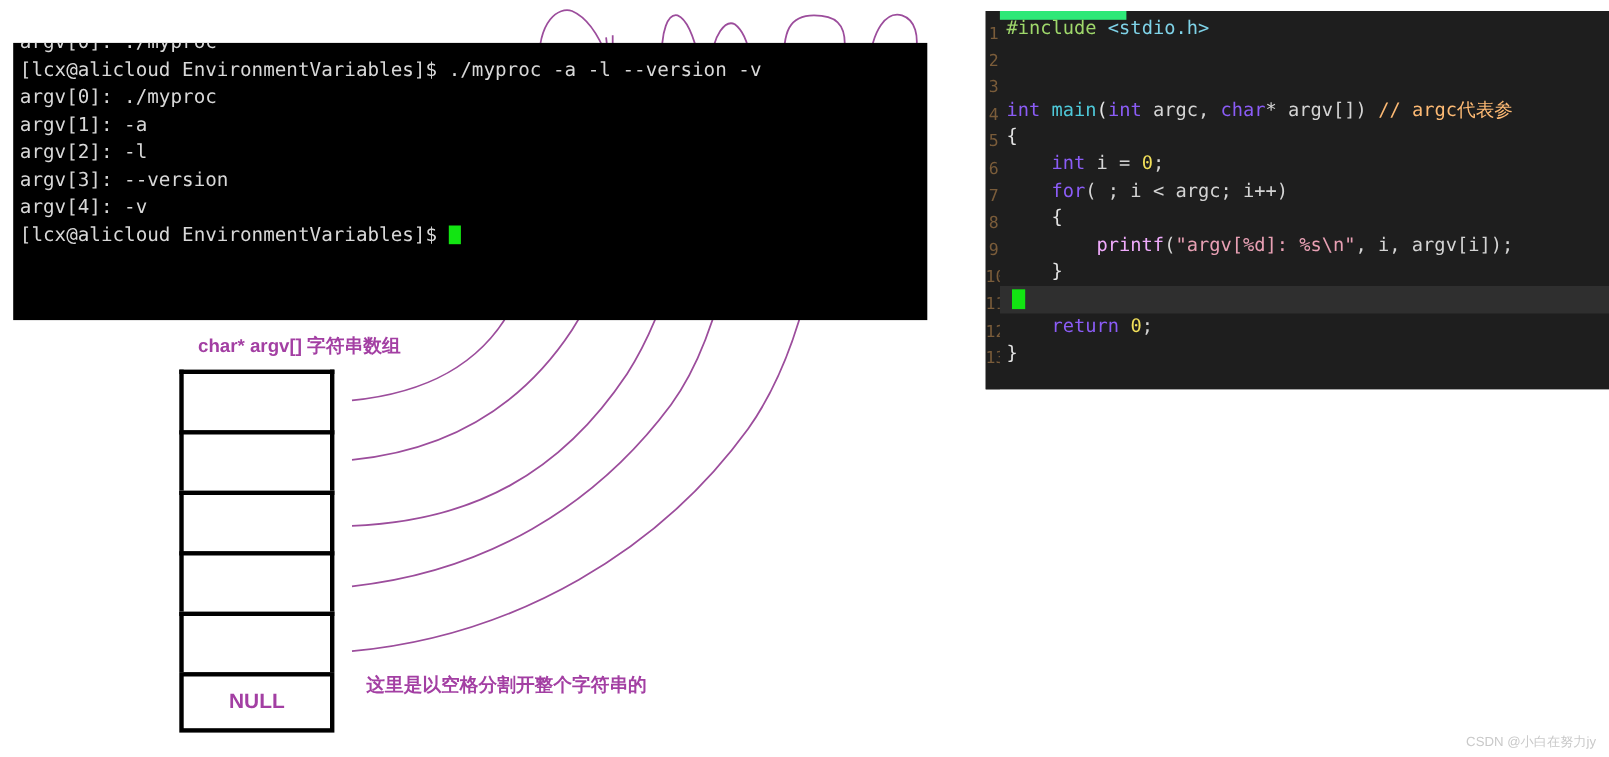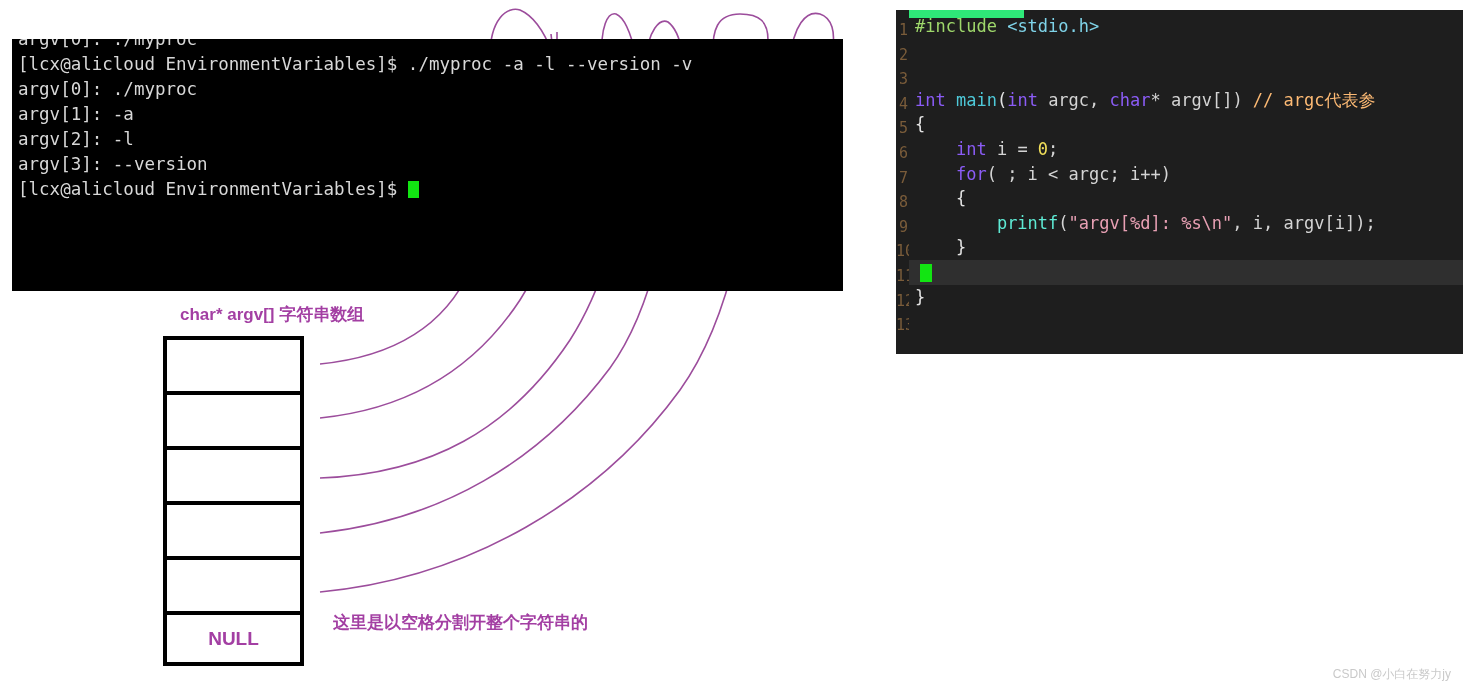--- a/index.html
+++ b/index.html
@@ -98,21 +98,21 @@
     margin-left: 5px;
   }
   .kw   { color: #8b5cf6; }
   .fn   { color: #4ec9d9; }
   .inc  { color: #9fd86b; }
   .hdr  { color: #7fd3e8; }
   .str  { color: #e8a0b4; }
   .num  { color: #f2e05a; }
   .cmt  { color: #fdba74; }
   .pl   { color: #d4d4d4; }
-  .call { color: #5eead4; }
+  .call { color: #f0abfc; }
   .brc  { color: #e3e3e3; }
 
   
   #argv-label {
     position: absolute;
     left: 180px; top: 303px;
     font-size: 17px;
     font-weight: bold;
     color: #a33fa3;
     white-space: nowrap;
@@ -200,20 +200,21 @@
   <path d="M320,592 C470,578 600,500 680,390 C740,306 756,168 758,62"></path>
 </svg>
 
 <div id="terminal">
   <div class="tline clipped">argv[0]: ./myproc</div>
   <div class="tline"><span>[lcx@alicloud EnvironmentVariables]$</span><span> </span><span>./myproc -a -l --version -v</span></div>
   <div class="tline">argv[0]: ./myproc</div>
   <div class="tline">argv[1]: -a</div>
   <div class="tline">argv[2]: -l</div>
   <div class="tline">argv[3]: --version</div>
+  <div class="tline">argv[4]: -v</div>
   <div class="tline"><span>[lcx@alicloud EnvironmentVariables]$</span><span> </span><span class="cursor-blk"></span></div>
 </div>
 
 <div id="code-panel">
   <div id="code-gutter">
     <div style="height:8px"></div>
     <div class="gnum">1</div>
     <div class="gnum">2</div>
     <div class="gnum">3</div>
     <div class="gnum">4</div>
@@ -233,20 +234,21 @@
     <div class="cline"> </div>
     <div class="cline"> </div>
     <div class="cline"><span class="kw">int</span><span class="pl"> </span><span class="fn">main</span><span class="brc">(</span><span class="kw">int</span><span class="pl"> argc, </span><span class="kw">char</span><span class="pl">* argv[]) </span><span class="cmt">// argc代表参</span></div>
     <div class="cline"><span class="brc">{</span></div>
     <div class="cline"><span class="pl">    </span><span class="kw">int</span><span class="pl"> i = </span><span class="num">0</span><span class="pl">;</span></div>
     <div class="cline"><span class="pl">    </span><span class="kw">for</span><span class="pl">( ; i &lt; argc; i++)</span></div>
     <div class="cline"><span class="pl">    </span><span class="brc">{</span></div>
     <div class="cline"><span class="pl">        </span><span class="call">printf</span><span class="pl">(</span><span class="str">"argv[%d]: %s\n"</span><span class="pl">, i, argv[i]);</span></div>
     <div class="cline"><span class="pl">    </span><span class="brc">}</span></div>
     <div class="cline active"><span class="cur-green"></span></div>
+    <div class="cline"><span class="pl">    </span><span class="kw">return</span><span class="pl"> </span><span class="num">0</span><span class="pl">;</span></div>
     <div class="cline"><span class="brc">}</span></div>
   </div>
 </div>
 
 <div id="argv-label">char* argv[] 字符串数组</div>
 
 <div id="argv-array">
   <div class="argv-cell">
       <span class="cell-text"></span>
     </div>

